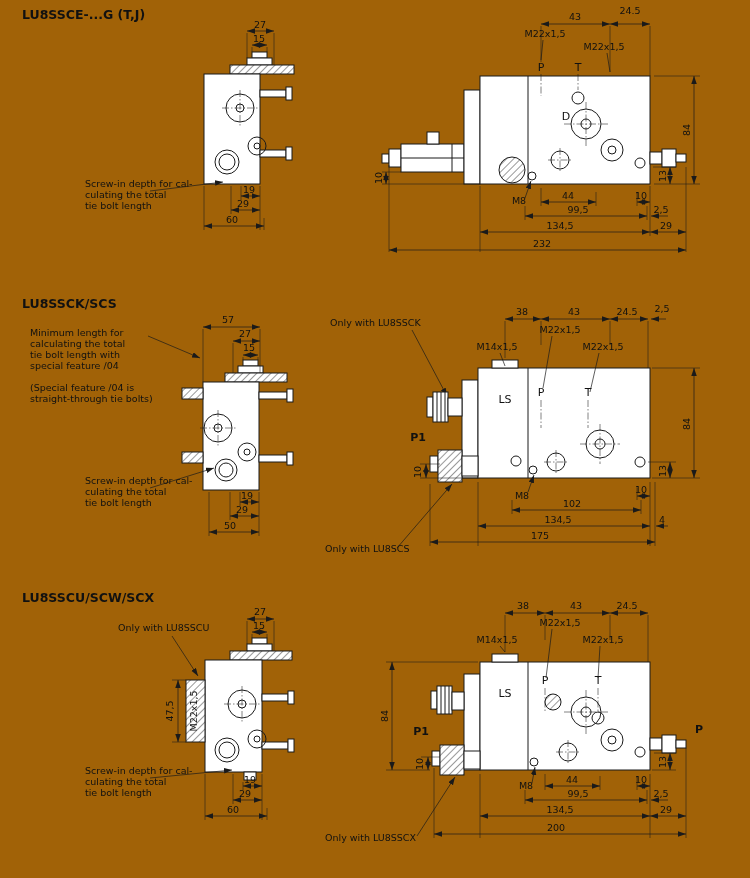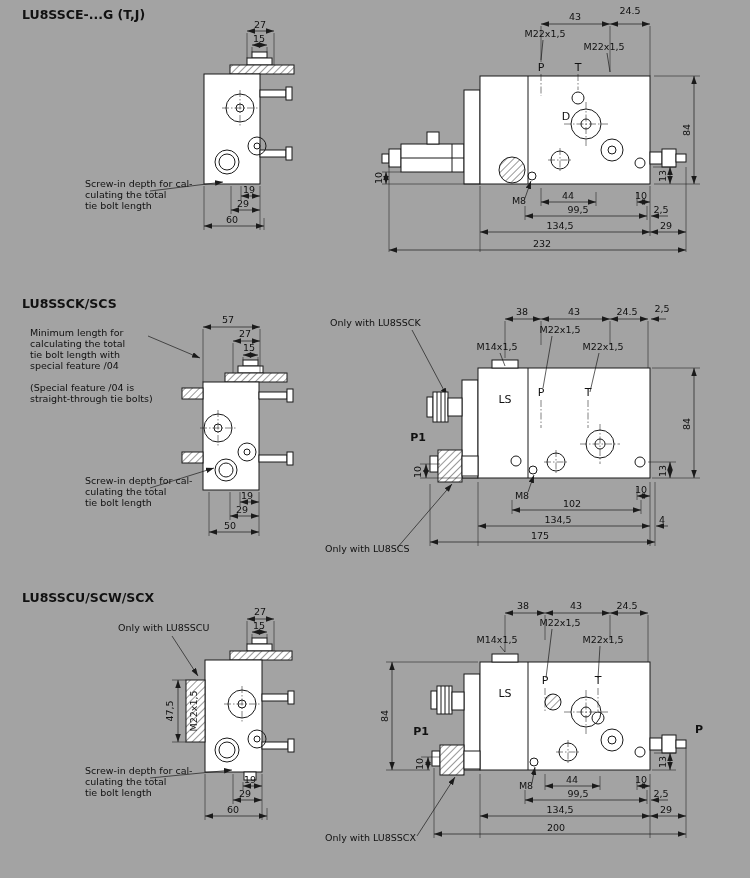--- a/index.html
+++ b/index.html
@@ -1,16 +1,16 @@
 <!DOCTYPE html>
 <html><head>
 <meta charset="utf-8">
 <style>
   html,body{margin:0;padding:0;background:#fff;}
-  .page{position:relative;width:750px;height:878px;background:#a3a3a3;overflow:hidden;}
+  .page{position:relative;width:750px;height:878px;background:#a16207;overflow:hidden;}
   svg{display:block;}
   text{font-family:"DejaVu Sans","Liberation Sans",sans-serif;fill:#111;}
   .td{font-size:9.5px;text-anchor:middle;}
   .tn{font-size:9.5px;}
   .tp{font-size:11px;text-anchor:middle;}
   .tpb{font-size:11px;font-weight:bold;text-anchor:middle;}
   .tt{font-size:12.5px;font-weight:bold;}
   .s{stroke:#1a1a1a;stroke-width:1;fill:none;}
   .sf{stroke:#1a1a1a;stroke-width:1;fill:#fff;}
   .hf{stroke:#1a1a1a;stroke-width:1;fill:url(#hatch);}

